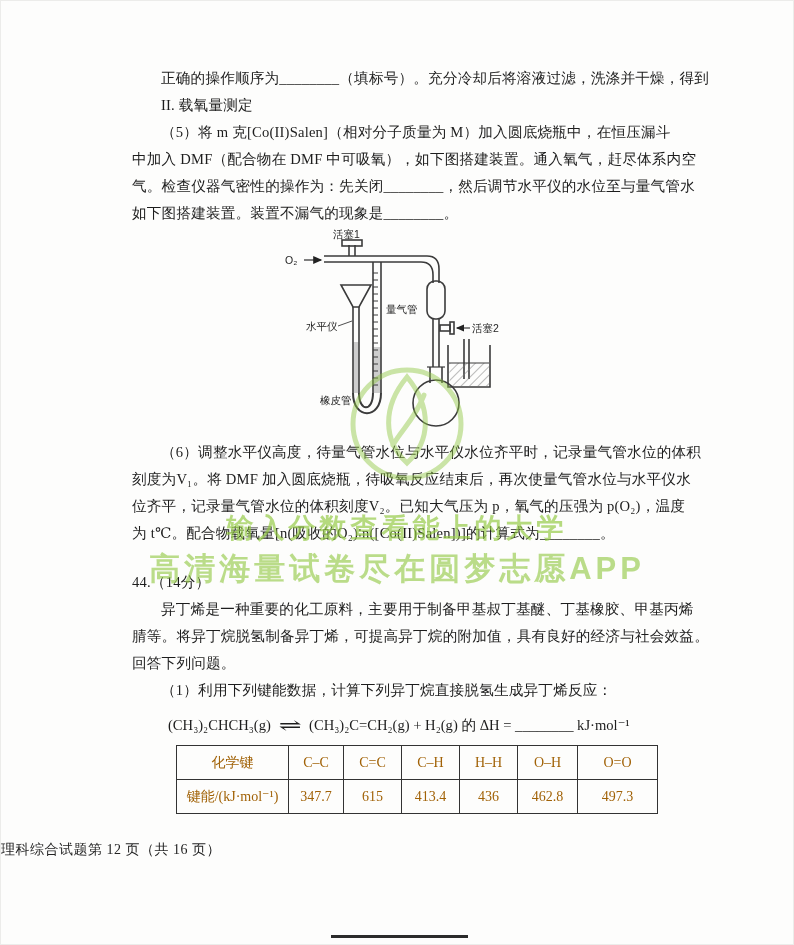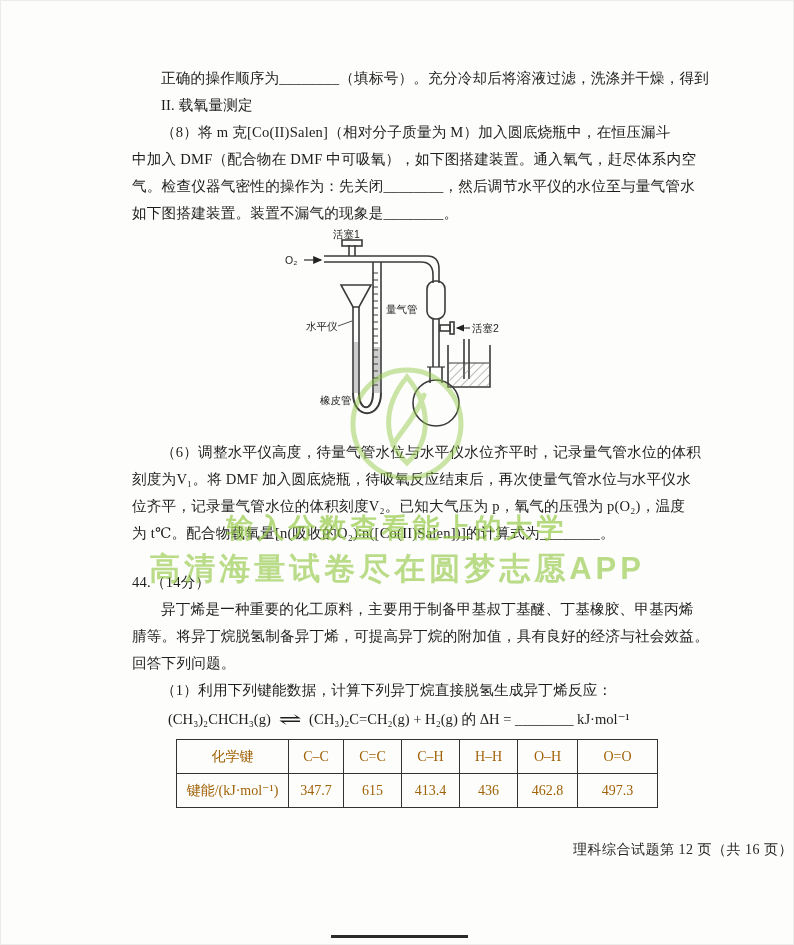--- a/index.html
+++ b/index.html
@@ -27,42 +27,42 @@
   .line { white-space: nowrap; letter-spacing: 0.2px; }
   .indent { padding-left: 29px; }
   .diagram-wrap { position: relative; height: 212px; }
   .diagram-svg { position: absolute; left: 148px; top: 0; }
   .dlabel {
     font-family: "Liberation Sans", "DejaVu Sans", sans-serif;
     font-size: 10.5px; fill: #1f1f1f; stroke: none;
   }
   .q29-block { margin-top: 22px; }
   .equation {
-    height: 30px;
+    margin-top: 6px; height: 30px;
     display: flex; align-items: center;
     padding-left: 36px;
     font-size: 14.6px; white-space: nowrap;
   }
   .eq-arrow { display: inline-block; margin: 0 12px; font-size: 17px; transform: scaleX(1.6); }
   table.bond-table {
     border-collapse: collapse;
     margin: 5px 0 0 44px;
     font-size: 14px; color: #a16207;
   }
   table.bond-table th, table.bond-table td {
     border: 1.3px solid #333;
     font-weight: normal;
     text-align: center;
     padding: 3px 6px;
   }
   table.bond-table tr:first-child th { height: 22px; }
   table.bond-table tr:last-child td { height: 26px; }
   .footer {
     position: absolute; top: 840px; left: 0;
-    width: 100%; text-align: right;
+    width: 100%; text-align: left;
     font-size: 14px; color: #232323; letter-spacing: 0.5px;
   }
   .scan-line {
     position: absolute; top: 934px; left: 330px;
     width: 137px; height: 3px; background: #2b2b2b;
   }
   .watermark {
     position: absolute; left: 0; top: 16px;
     width: 100%; height: 100%;
     pointer-events: none; z-index: 6;
@@ -82,21 +82,21 @@
 <body>
 
 <div class="page">
 
   <div class="text-col">
 
     <div class="line indent">正确的操作顺序为________（填标号）。充分冷却后将溶液过滤，洗涤并干燥，得到</div>
 
     <div class="line indent">II. 载氧量测定</div>
 
-    <div class="line indent">（8）将 m 克[Co(II)Salen]（相对分子质量为 M）加入圆底烧瓶中，在恒压漏斗</div>
+    <div class="line indent">（5）将 m 克[Co(II)Salen]（相对分子质量为 M）加入圆底烧瓶中，在恒压漏斗</div>
     <div class="line">中加入 DMF（配合物在 DMF 中可吸氧），如下图搭建装置。通入氧气，赶尽体系内空</div>
     <div class="line">气。检查仪器气密性的操作为：先关闭________，然后调节水平仪的水位至与量气管水</div>
     <div class="line">如下图搭建装置。装置不漏气的现象是________。</div>
 
     <div class="diagram-wrap">
       <svg class="diagram-svg" width="260" height="212" viewBox="0 0 260 212">
         <defs>
           <pattern id="hatch" width="6" height="6" patternUnits="userSpaceOnUse" patternTransform="rotate(45)">
             <line x1="0" y1="0" x2="0" y2="6" stroke="#777" stroke-width="1"></line>
           </pattern>

